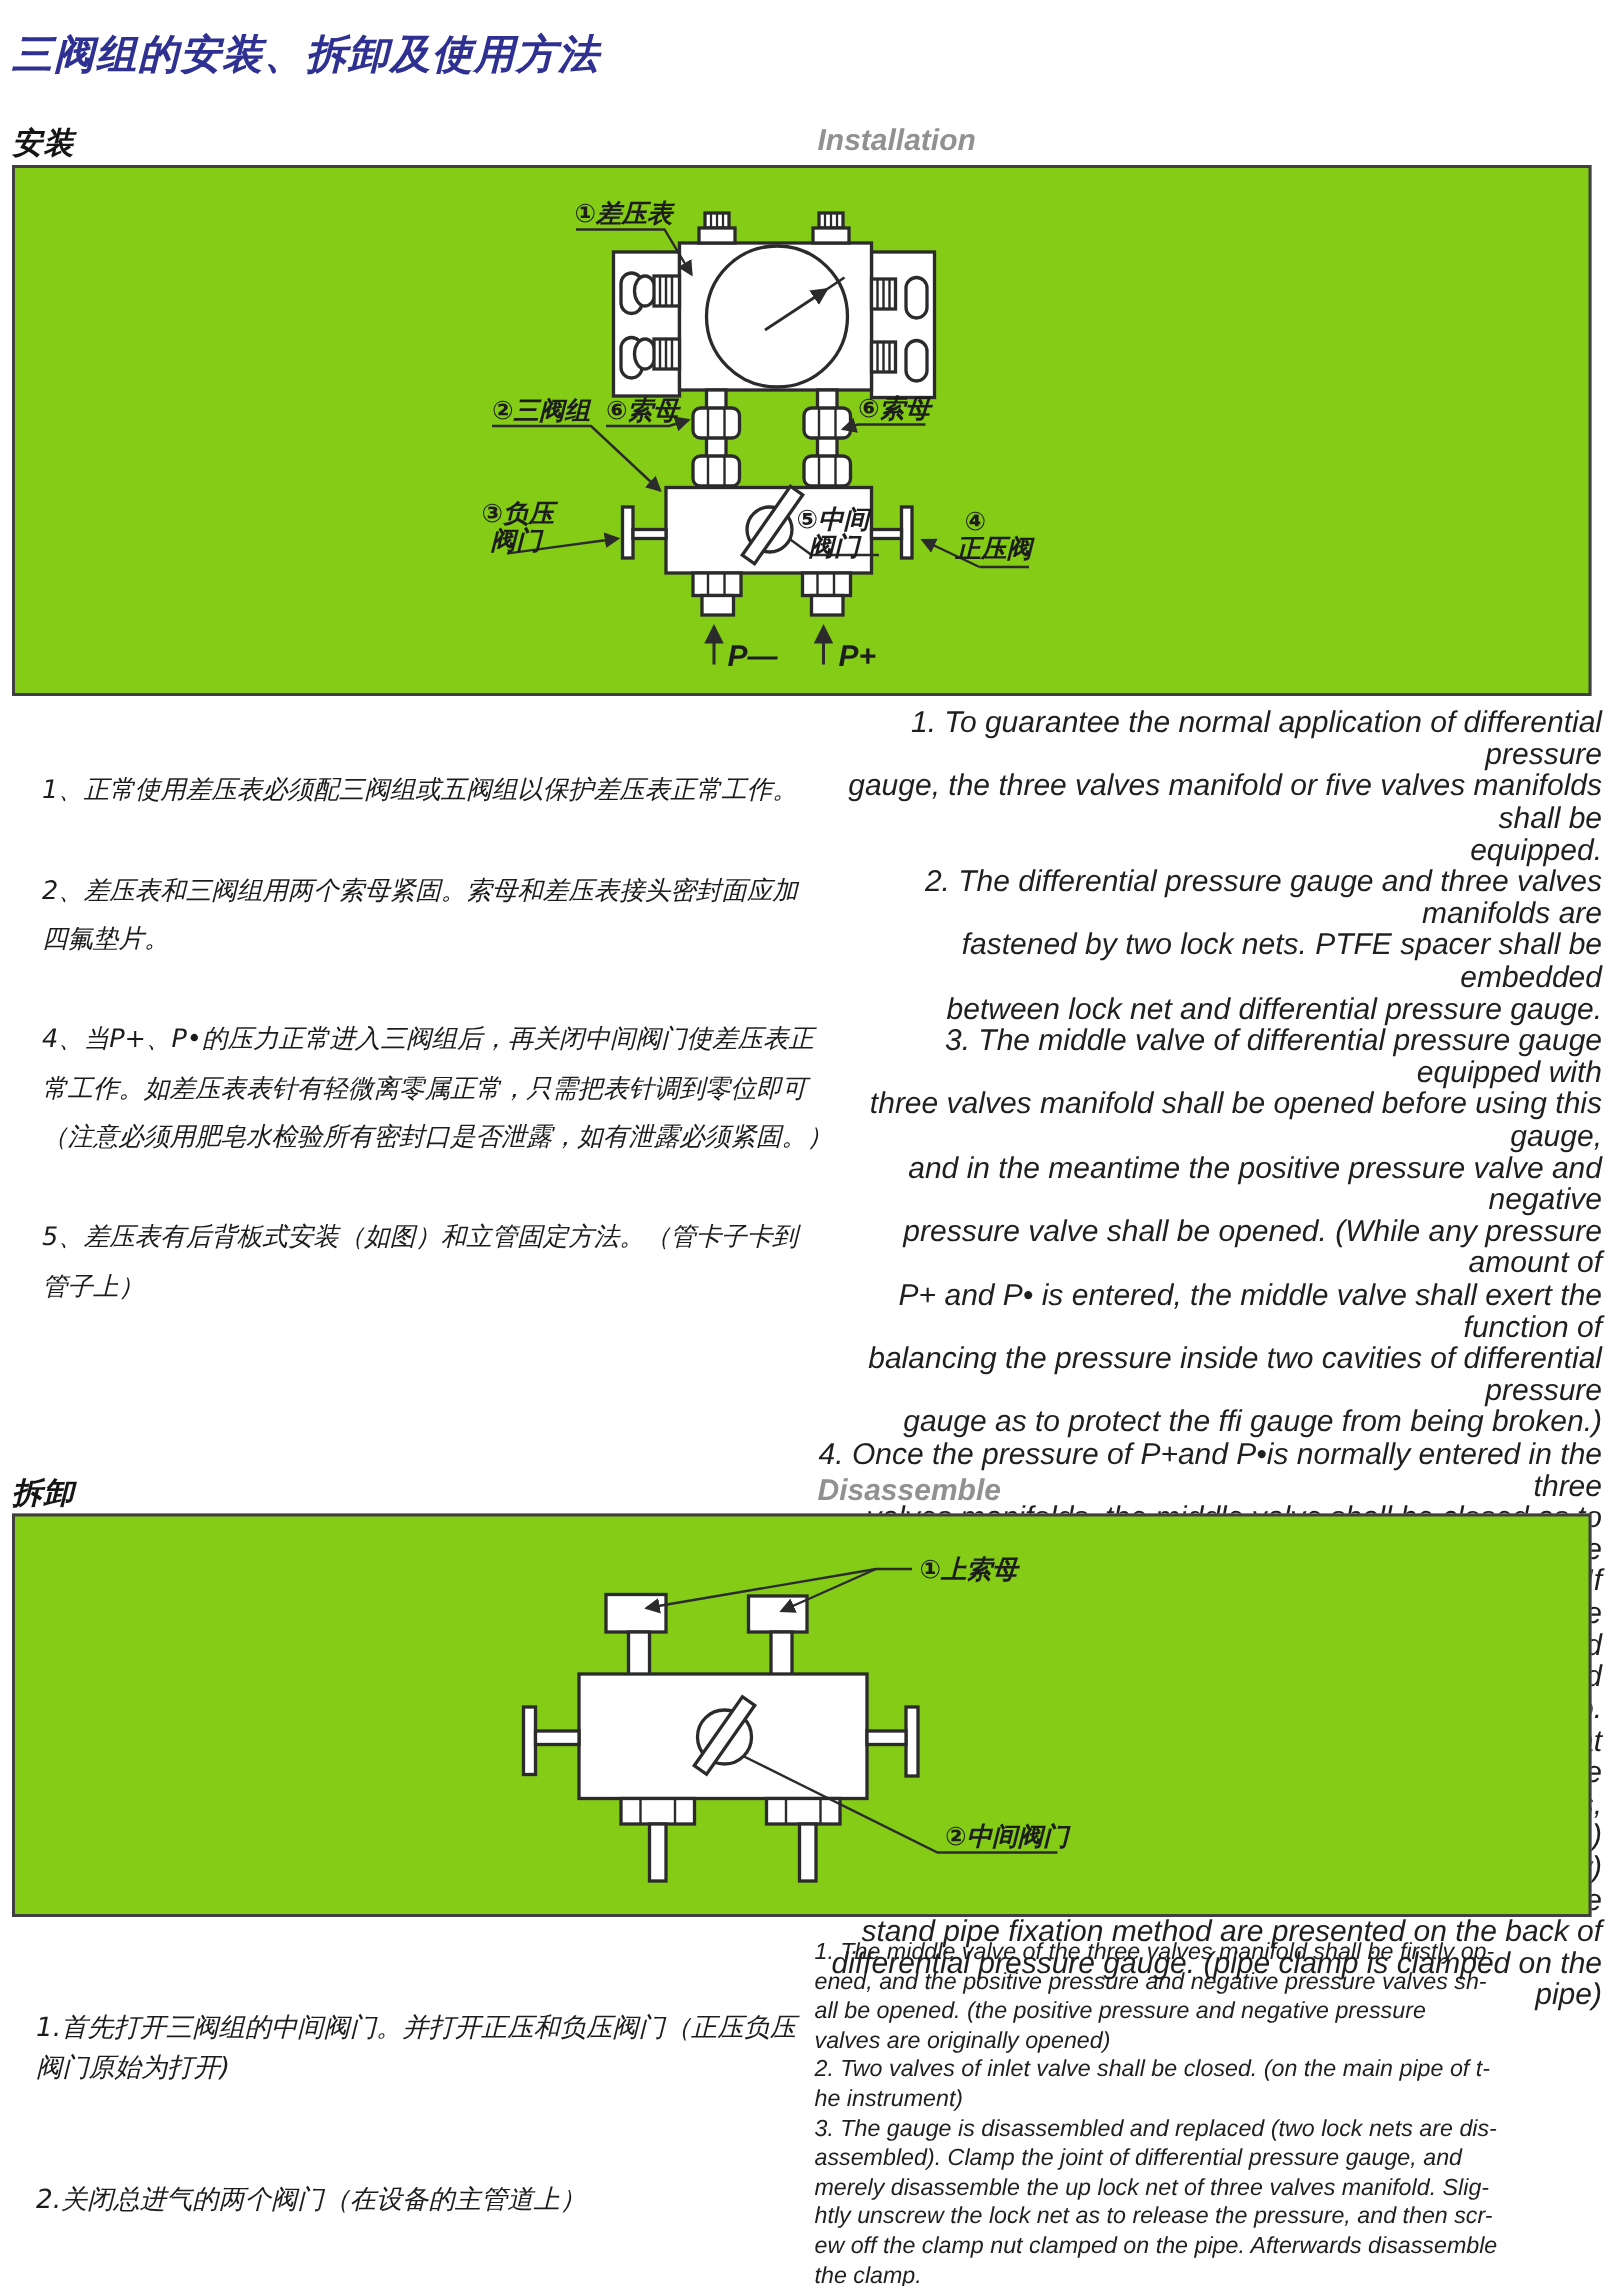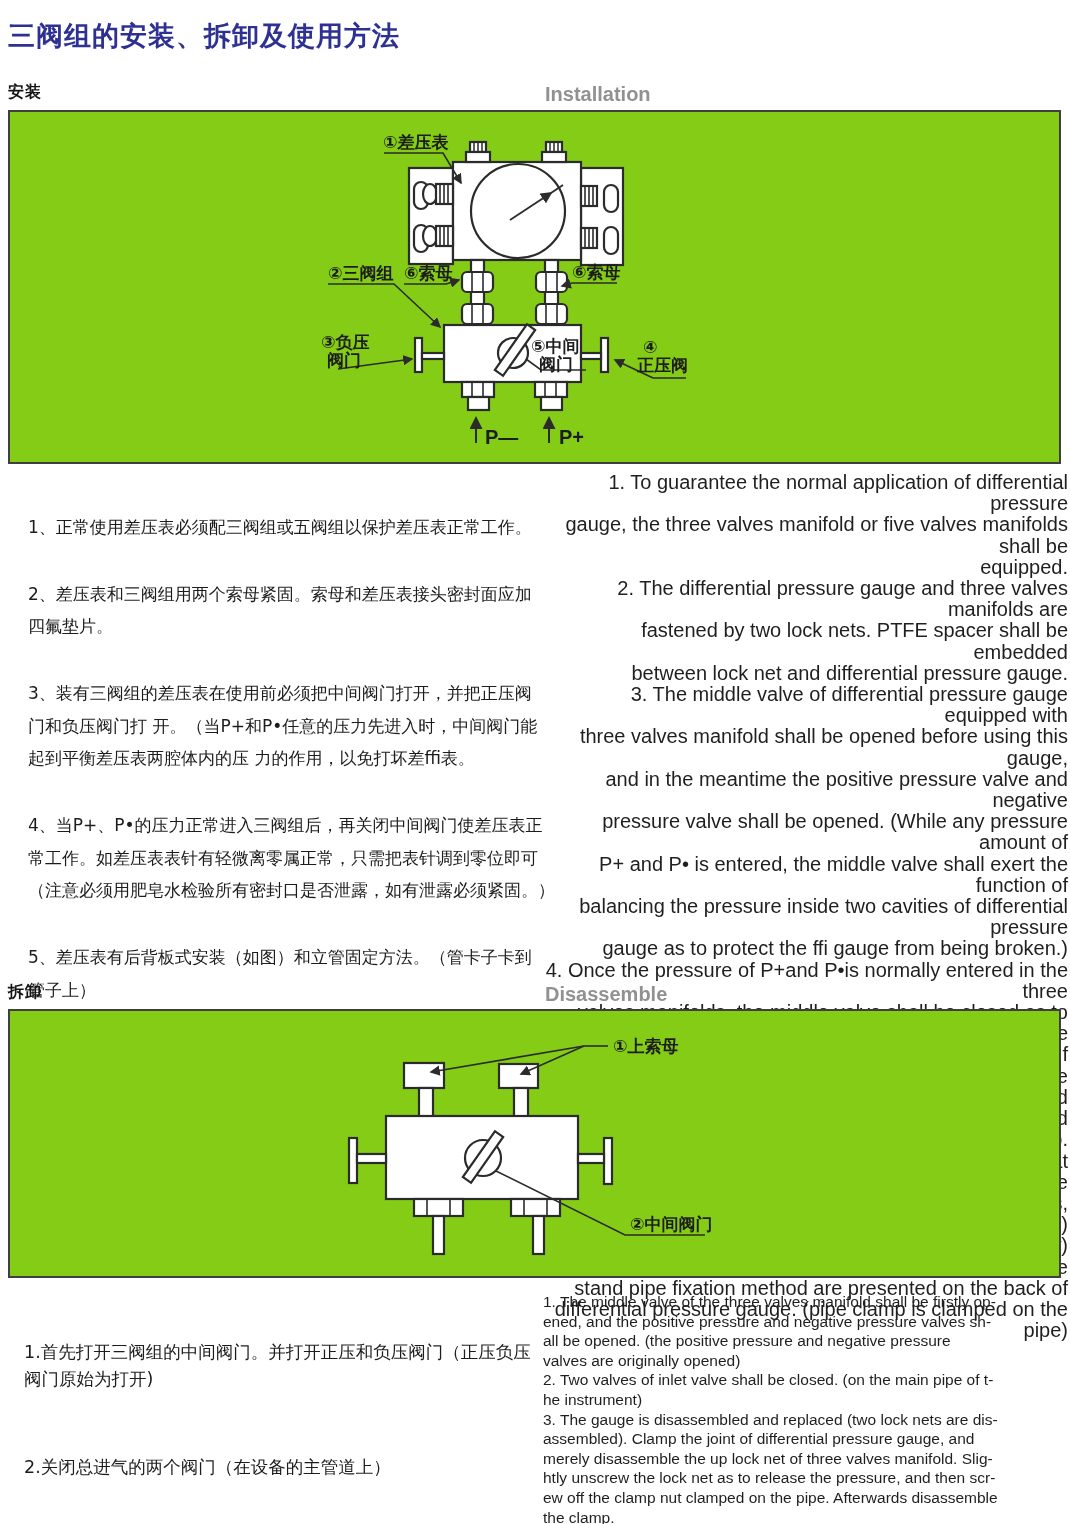--- a/index.html
+++ b/index.html
@@ -1,23 +1,23 @@
 <!DOCTYPE html>
 <html><head>
 <meta charset="utf-8">
 <style>
   html,body{margin:0;padding:0;background:#ffffff;}
   .page{position:relative;width:1070px;height:1524px;background:#ffffff;overflow:hidden;
-        font-family:"Liberation Sans","DejaVu Sans",sans-serif;}
+        font-family:"Liberation Sans","DejaVu Sans",sans-serif;font-style:italic;}
   .abs{position:absolute;}
   .title-zh{left:8px;top:18px;font-size:27px;font-weight:bold;color:#2e3192;
             font-family:"DejaVu Sans",sans-serif;letter-spacing:1px;}
   .title-en{left:543px;top:14px;font-size:22px;font-weight:bold;color:#919191;
             line-height:27px;white-space:pre-line;}
-  .sec-zh{font-size:16px;font-weight:bold;color:#151515;font-family:"DejaVu Sans",sans-serif;letter-spacing:1px;}
+  .sec-zh{font-size:20px;font-weight:bold;color:#151515;font-family:"DejaVu Sans",sans-serif;letter-spacing:1px;}
   .sec-en{font-size:20px;font-weight:bold;color:#919191;}
   .figure-box{border:2px solid #3f3f3f;background:#84cc16;}
   .cn-text{font-size:17px;line-height:32.5px;color:#1c1c1c;white-space:pre-line;
            font-family:"DejaVu Sans",sans-serif;margin-left:20px;}
   .cn-text p{margin:0 0 2px 0;}
   .cn-text-b{font-size:17.5px;line-height:27.7px;color:#1c1c1c;white-space:pre-line;
            font-family:"DejaVu Sans",sans-serif;}
   .cn-text-b p{margin:16px;}
   .en-text{font-size:20px;line-height:21.2px;color:#1f1f1f;white-space:pre-line;text-align:right;}
   .en-text-b{font-size:15.5px;line-height:19.6px;color:#1f1f1f;white-space:pre-line;}
@@ -156,23 +156,20 @@
       <text x="627" y="259" font-size="17">正压阀</text>
       <text x="475" y="332" font-size="20" class="plabel">P—</text>
       <text x="549" y="332" font-size="20" class="plabel">P+</text>
     </svg>
   </div>
 
   <div class="abs cn-text" style="left:8px;top:478px;width:540px;">
     <p>1、正常使用差压表必须配三阀组或五阀组以保护差压表正常工作。</p>
     <p>2、差压表和三阀组用两个索母紧固。索母和差压表接头密封面应加
 四氟垫片。</p>
-    <p>3、装有三阀组的差压表在使用前必须把中间阀门打开，并把正压阀
-门和负压阀门打 开。（当P+和P•任意的压力先进入时，中间阀门能
-起到平衡差压表两腔体内的压 力的作用，以免打坏差ffi表。</p>
     <p>4、当P+、P•的压力正常进入三阀组后，再关闭中间阀门使差压表正
 常工作。如差压表表针有轻微离零属正常，只需把表针调到零位即可
 （注意必须用肥皂水检验所有密封口是否泄露，如有泄露必须紧固。）</p>
     <p>5、差压表有后背板式安装（如图）和立管固定方法。（管卡子卡到
 管子上）</p>
   </div>
   <div class="abs en-text" style="left:543px;top:472px;width:525px;">1. To guarantee the normal application of differential pressure
 gauge, the three valves manifold or five valves manifolds shall be
 equipped.
 2. The differential pressure gauge and three valves manifolds are

